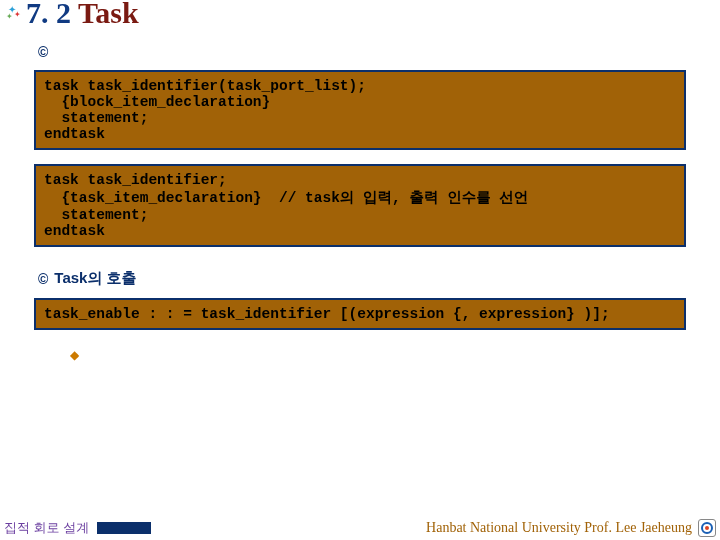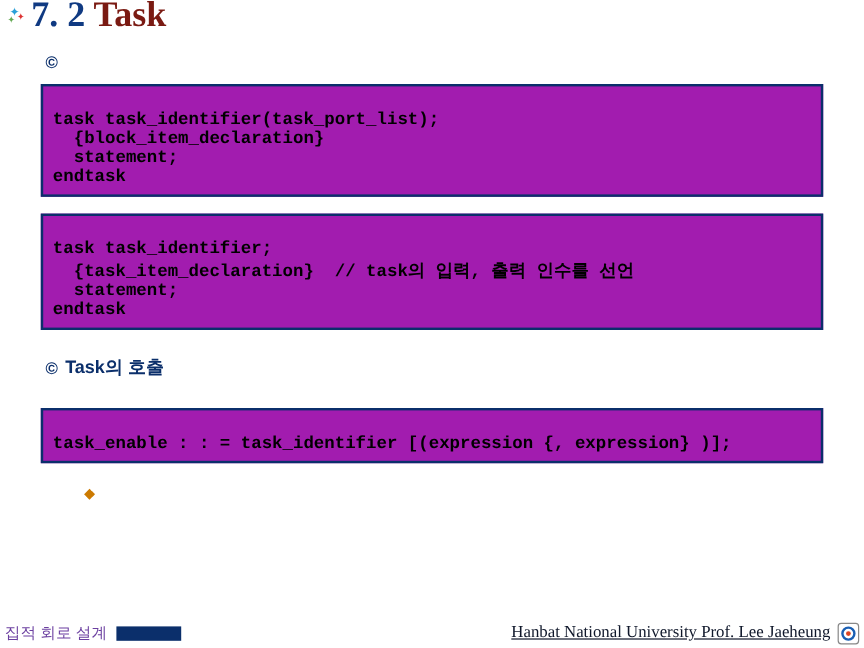--- a/index.html
+++ b/index.html
@@ -48,23 +48,23 @@
     font-weight: bold;
     color: #0b2f6b;
   }
   .copyright-bullet {
     font-size: 14px;
     margin-right: 6px;
     color: #0b2f6b;
   }
   .codebox {
     margin: 10px 34px 0 34px;
-    background: #a21caf;
+    background: #a16207;
     border: 2px solid #0b2f6b;
-    padding: 20px 8px 6px 8px;
+    padding: 6px 8px 6px 8px;
   }
   .codebox pre {
     margin: 0;
     font-family: "Courier New", monospace;
     font-size: 14.5px;
     font-weight: bold;
     color: #000;
     white-space: pre;
   }
   .bullet-line {
@@ -102,23 +102,22 @@
   }
   .footer-right {
     margin-left: auto;
     display: flex;
     align-items: center;
     padding-right: 4px;
   }
   .footer-right-text {
     font-family: "Times New Roman", serif;
     font-size: 14px;
-    color: #0f172a;
+    color: #a16207;
     margin-right: 6px;
-    text-decoration: underline;
   }
   .footer-logo {
     width: 18px;
     height: 18px;
     border: 1px solid #888;
     border-radius: 3px;
     position: relative;
     background: #fff;
     box-sizing: border-box;
   }
@@ -175,21 +174,21 @@
 endtask</pre>
   </div>
 
   <div class="section" style="margin-top:22px;">
     <div class="section-h">
       <span class="copyright-bullet">©</span>
       <span>Task의 호출</span>
     </div>
   </div>
 
-  <div class="codebox" style="margin-top:24px;">
+  <div class="codebox" style="margin-top:10px;">
     <pre>task_enable : : = task_identifier [(expression {, expression} )];</pre>
   </div>
 
   <div class="bullet-line">
     <span class="diamond">◆</span>
   </div>
 </div>
 
 <div class="footer">
   <span class="footer-left">집적 회로 설계</span>

